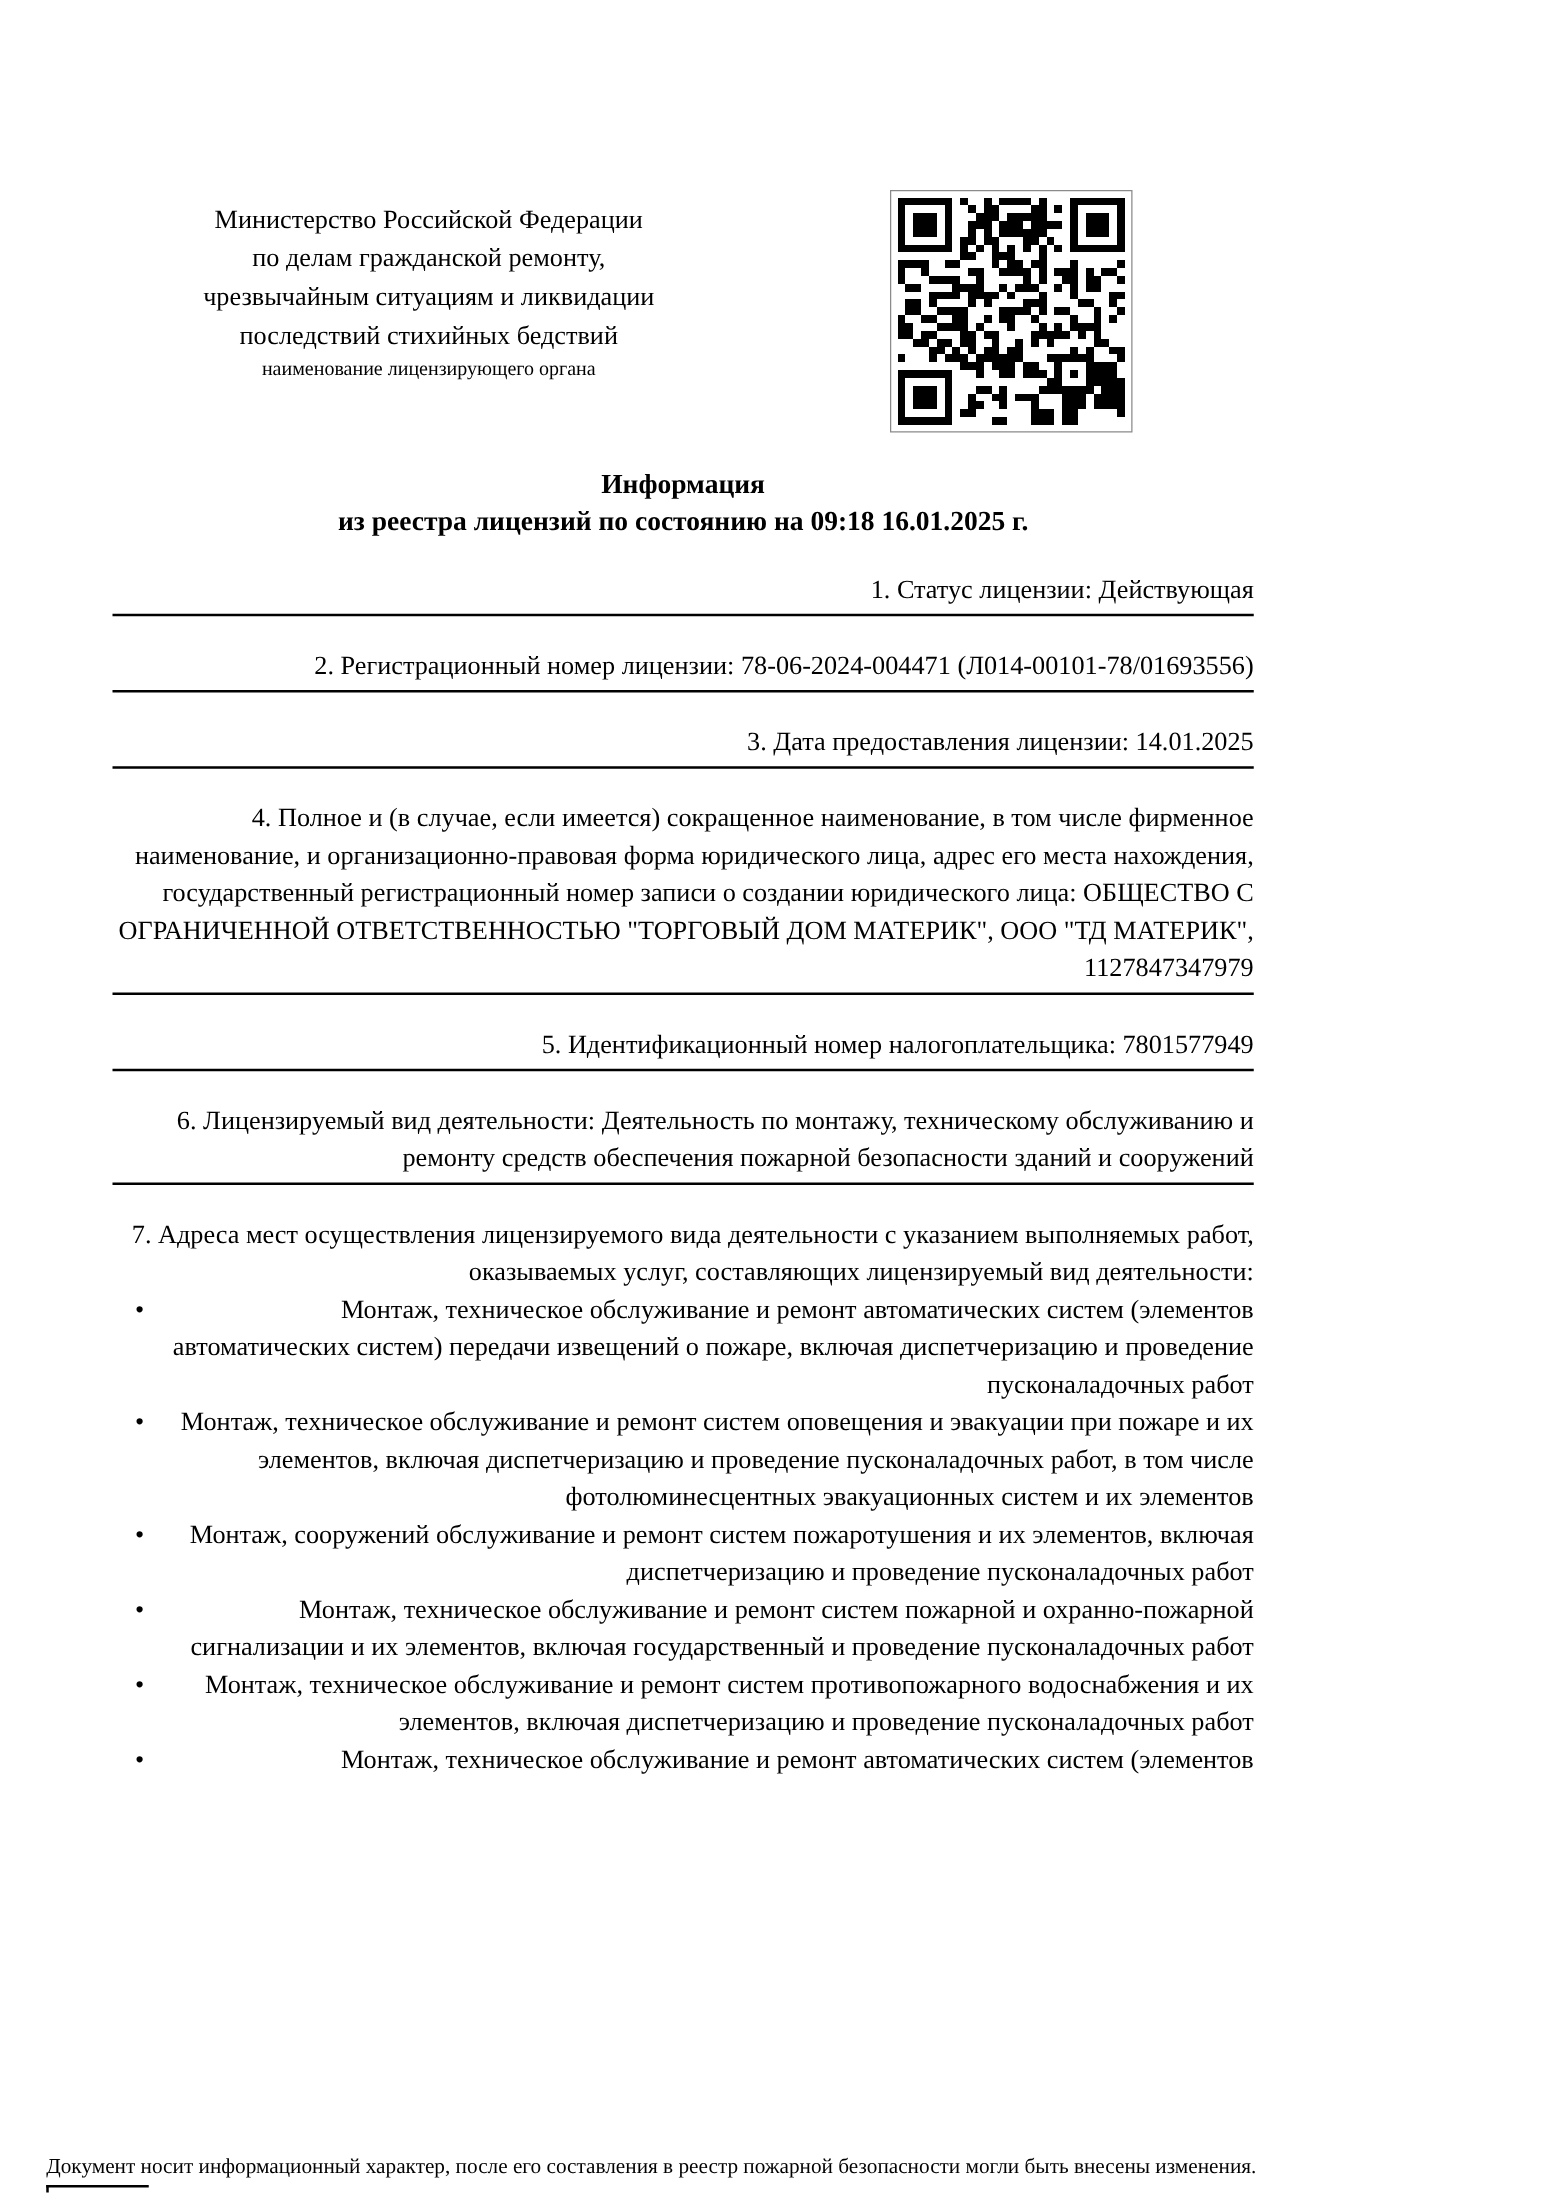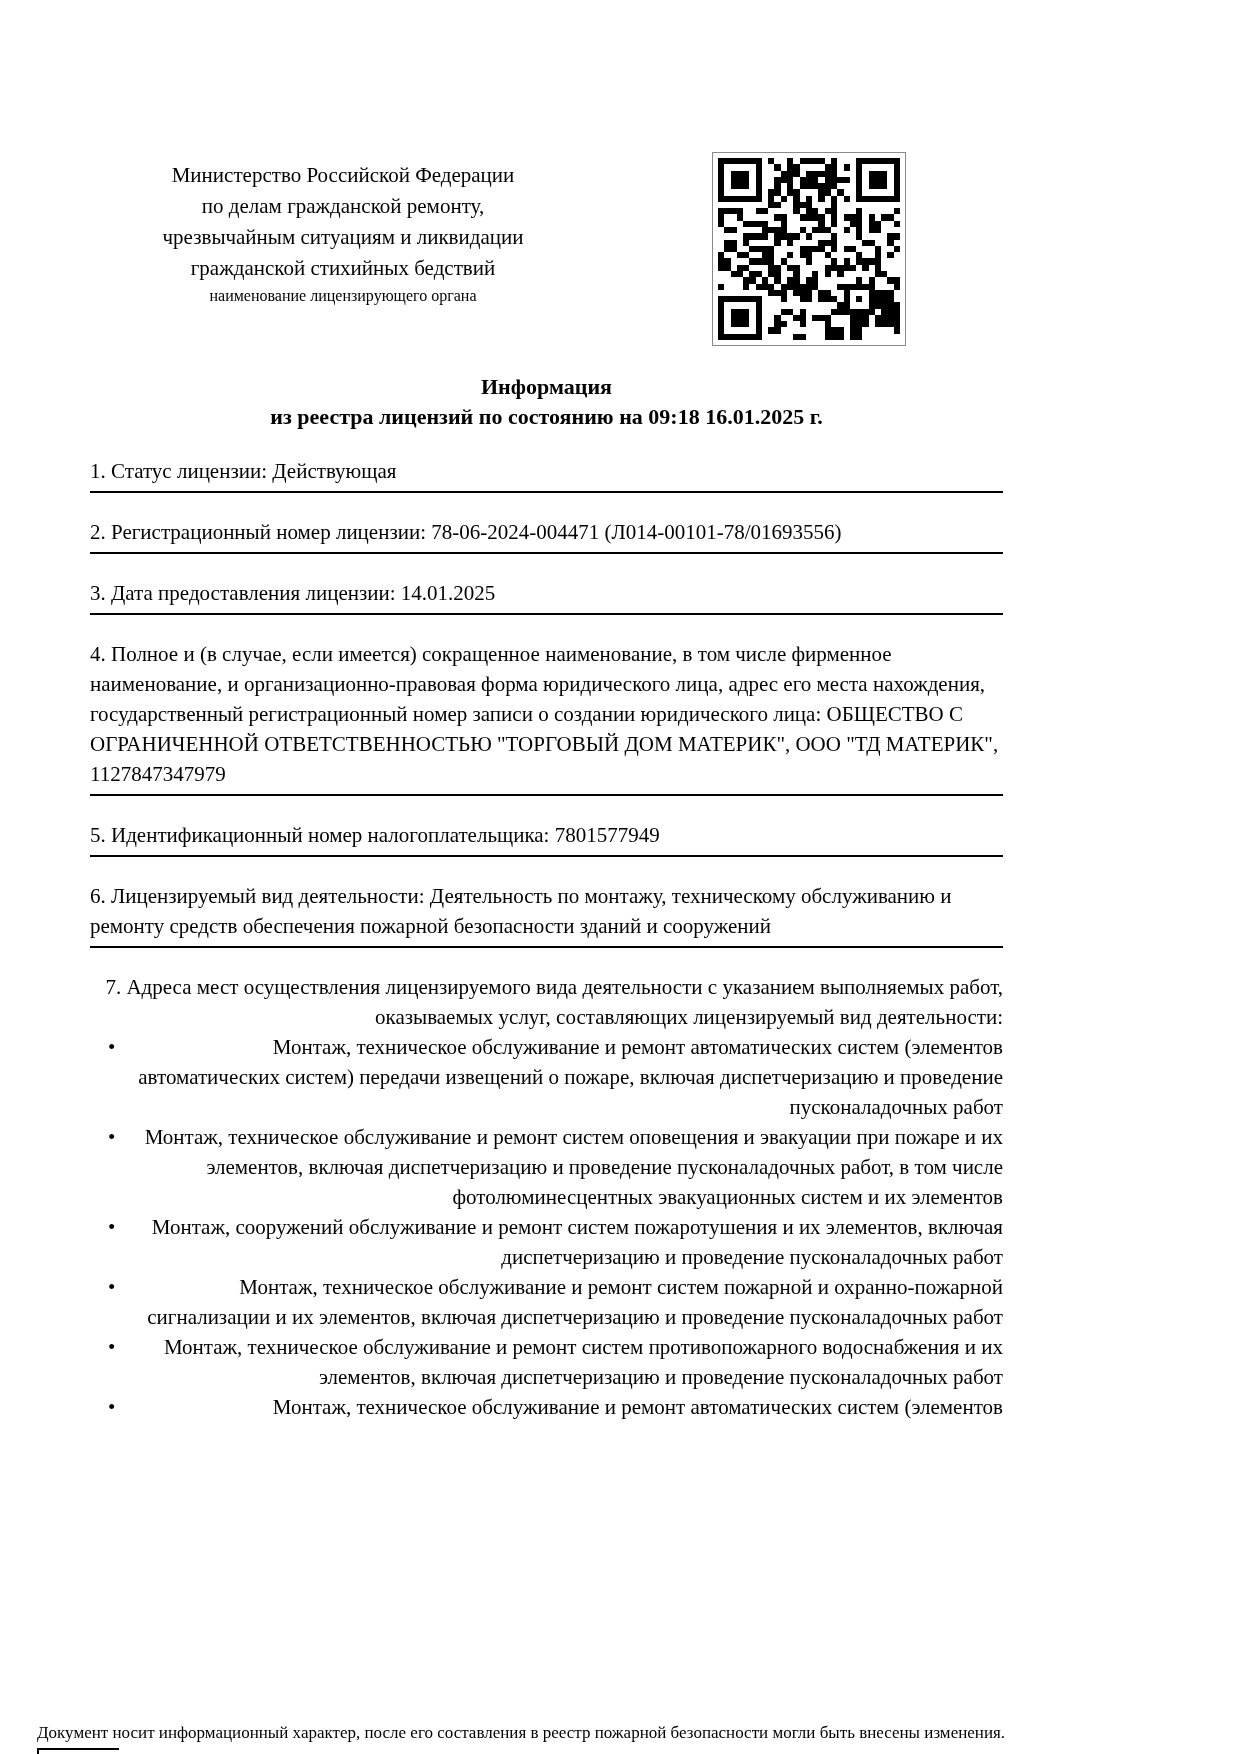--- a/index.html
+++ b/index.html
@@ -28,20 +28,21 @@
     position:absolute;left:90px;top:372px;width:913px;
     font-size:21px;line-height:30px;
   }
   .doc-title{
     font-weight:bold;text-align:center;font-size:22px;line-height:30px;
   }
   .field{
     margin-top:24px;
     border-bottom:2px solid #000;
     padding-bottom:5px;
+    text-align:right;
   }
   .section7{margin-top:24px;text-align:right;}
   .works{margin:0;padding:0;list-style:none;}
   .works li{
     position:relative;
     margin:0 0 0 37px;
   }
   .works li::before{
     content:"\2022";
     position:absolute;left:-19px;top:0;
@@ -57,21 +58,21 @@
     border-top:2px solid #000;border-left:2px solid #000;
   }
 </style>
 </head>
 <body>
 
 <div class="ministry">
   <div>Министерство Российской Федерации</div>
   <div>по делам гражданской ремонту,</div>
   <div>чрезвычайным ситуациям и ликвидации</div>
-  <div>гражданской стихийных бедствий</div>
+  <div>последствий стихийных бедствий</div>
   <div class="ministry-caption">наименование лицензирующего органа</div>
 </div>
 
 <div class="qr-box">
   <svg viewBox="0 0 29 29" shape-rendering="crispEdges" aria-hidden="true">
       <path d="M0 0h1v1h-1zM1 0h1v1h-1zM2 0h1v1h-1zM3 0h1v1h-1zM4 0h1v1h-1zM5 0h1v1h-1zM6 0h1v1h-1zM8 0h1v1h-1zM11 0h1v1h-1zM13 0h1v1h-1zM14 0h1v1h-1zM15 0h1v1h-1zM16 0h1v1h-1zM18 0h1v1h-1zM22 0h1v1h-1zM23 0h1v1h-1zM24 0h1v1h-1zM25 0h1v1h-1zM26 0h1v1h-1zM27 0h1v1h-1zM28 0h1v1h-1zM0 1h1v1h-1zM6 1h1v1h-1zM9 1h1v1h-1zM11 1h1v1h-1zM12 1h1v1h-1zM17 1h1v1h-1zM18 1h1v1h-1zM20 1h1v1h-1zM22 1h1v1h-1zM28 1h1v1h-1zM0 2h1v1h-1zM2 2h1v1h-1zM3 2h1v1h-1zM4 2h1v1h-1zM6 2h1v1h-1zM10 2h1v1h-1zM11 2h1v1h-1zM12 2h1v1h-1zM14 2h1v1h-1zM15 2h1v1h-1zM16 2h1v1h-1zM17 2h1v1h-1zM18 2h1v1h-1zM22 2h1v1h-1zM24 2h1v1h-1zM25 2h1v1h-1zM26 2h1v1h-1zM28 2h1v1h-1zM0 3h1v1h-1zM2 3h1v1h-1zM3 3h1v1h-1zM4 3h1v1h-1zM6 3h1v1h-1zM9 3h1v1h-1zM10 3h1v1h-1zM11 3h1v1h-1zM13 3h1v1h-1zM14 3h1v1h-1zM15 3h1v1h-1zM17 3h1v1h-1zM18 3h1v1h-1zM19 3h1v1h-1zM20 3h1v1h-1zM22 3h1v1h-1zM24 3h1v1h-1zM25 3h1v1h-1zM26 3h1v1h-1zM28 3h1v1h-1zM0 4h1v1h-1zM2 4h1v1h-1zM3 4h1v1h-1zM4 4h1v1h-1zM6 4h1v1h-1zM9 4h1v1h-1zM11 4h1v1h-1zM13 4h1v1h-1zM14 4h1v1h-1zM15 4h1v1h-1zM16 4h1v1h-1zM17 4h1v1h-1zM18 4h1v1h-1zM22 4h1v1h-1zM24 4h1v1h-1zM25 4h1v1h-1zM26 4h1v1h-1zM28 4h1v1h-1zM0 5h1v1h-1zM6 5h1v1h-1zM8 5h1v1h-1zM9 5h1v1h-1zM11 5h1v1h-1zM12 5h1v1h-1zM16 5h1v1h-1zM17 5h1v1h-1zM19 5h1v1h-1zM22 5h1v1h-1zM28 5h1v1h-1zM0 6h1v1h-1zM1 6h1v1h-1zM2 6h1v1h-1zM3 6h1v1h-1zM4 6h1v1h-1zM5 6h1v1h-1zM6 6h1v1h-1zM8 6h1v1h-1zM10 6h1v1h-1zM12 6h1v1h-1zM14 6h1v1h-1zM16 6h1v1h-1zM18 6h1v1h-1zM20 6h1v1h-1zM22 6h1v1h-1zM23 6h1v1h-1zM24 6h1v1h-1zM25 6h1v1h-1zM26 6h1v1h-1zM27 6h1v1h-1zM28 6h1v1h-1zM8 7h1v1h-1zM9 7h1v1h-1zM12 7h1v1h-1zM13 7h1v1h-1zM14 7h1v1h-1zM18 7h1v1h-1zM0 8h1v1h-1zM1 8h1v1h-1zM2 8h1v1h-1zM3 8h1v1h-1zM6 8h1v1h-1zM7 8h1v1h-1zM12 8h1v1h-1zM14 8h1v1h-1zM15 8h1v1h-1zM17 8h1v1h-1zM18 8h1v1h-1zM22 8h1v1h-1zM28 8h1v1h-1zM0 9h1v1h-1zM3 9h1v1h-1zM9 9h1v1h-1zM10 9h1v1h-1zM13 9h1v1h-1zM14 9h1v1h-1zM15 9h1v1h-1zM16 9h1v1h-1zM18 9h1v1h-1zM20 9h1v1h-1zM21 9h1v1h-1zM22 9h1v1h-1zM24 9h1v1h-1zM26 9h1v1h-1zM27 9h1v1h-1zM0 10h1v1h-1zM4 10h1v1h-1zM5 10h1v1h-1zM6 10h1v1h-1zM7 10h1v1h-1zM10 10h1v1h-1zM16 10h1v1h-1zM18 10h1v1h-1zM21 10h1v1h-1zM22 10h1v1h-1zM24 10h1v1h-1zM25 10h1v1h-1zM28 10h1v1h-1zM1 11h1v1h-1zM2 11h1v1h-1zM7 11h1v1h-1zM8 11h1v1h-1zM9 11h1v1h-1zM10 11h1v1h-1zM13 11h1v1h-1zM15 11h1v1h-1zM16 11h1v1h-1zM17 11h1v1h-1zM20 11h1v1h-1zM22 11h1v1h-1zM24 11h1v1h-1zM25 11h1v1h-1zM4 12h1v1h-1zM5 12h1v1h-1zM6 12h1v1h-1zM7 12h1v1h-1zM9 12h1v1h-1zM10 12h1v1h-1zM11 12h1v1h-1zM12 12h1v1h-1zM14 12h1v1h-1zM18 12h1v1h-1zM22 12h1v1h-1zM27 12h1v1h-1zM28 12h1v1h-1zM1 13h1v1h-1zM2 13h1v1h-1zM4 13h1v1h-1zM9 13h1v1h-1zM11 13h1v1h-1zM16 13h1v1h-1zM17 13h1v1h-1zM18 13h1v1h-1zM23 13h1v1h-1zM24 13h1v1h-1zM27 13h1v1h-1zM1 14h1v1h-1zM2 14h1v1h-1zM5 14h1v1h-1zM6 14h1v1h-1zM7 14h1v1h-1zM8 14h1v1h-1zM13 14h1v1h-1zM14 14h1v1h-1zM15 14h1v1h-1zM16 14h1v1h-1zM18 14h1v1h-1zM20 14h1v1h-1zM21 14h1v1h-1zM25 14h1v1h-1zM28 14h1v1h-1zM0 15h1v1h-1zM3 15h1v1h-1zM4 15h1v1h-1zM7 15h1v1h-1zM8 15h1v1h-1zM11 15h1v1h-1zM13 15h1v1h-1zM14 15h1v1h-1zM17 15h1v1h-1zM22 15h1v1h-1zM25 15h1v1h-1zM27 15h1v1h-1zM0 16h1v1h-1zM1 16h1v1h-1zM5 16h1v1h-1zM6 16h1v1h-1zM7 16h1v1h-1zM8 16h1v1h-1zM10 16h1v1h-1zM14 16h1v1h-1zM18 16h1v1h-1zM20 16h1v1h-1zM22 16h1v1h-1zM23 16h1v1h-1zM24 16h1v1h-1zM25 16h1v1h-1zM0 17h1v1h-1zM1 17h1v1h-1zM3 17h1v1h-1zM4 17h1v1h-1zM8 17h1v1h-1zM9 17h1v1h-1zM11 17h1v1h-1zM12 17h1v1h-1zM17 17h1v1h-1zM18 17h1v1h-1zM19 17h1v1h-1zM20 17h1v1h-1zM21 17h1v1h-1zM23 17h1v1h-1zM25 17h1v1h-1zM2 18h1v1h-1zM3 18h1v1h-1zM5 18h1v1h-1zM6 18h1v1h-1zM8 18h1v1h-1zM9 18h1v1h-1zM12 18h1v1h-1zM15 18h1v1h-1zM17 18h1v1h-1zM19 18h1v1h-1zM25 18h1v1h-1zM26 18h1v1h-1zM4 19h1v1h-1zM5 19h1v1h-1zM7 19h1v1h-1zM9 19h1v1h-1zM11 19h1v1h-1zM12 19h1v1h-1zM14 19h1v1h-1zM15 19h1v1h-1zM22 19h1v1h-1zM24 19h1v1h-1zM27 19h1v1h-1zM28 19h1v1h-1zM0 20h1v1h-1zM4 20h1v1h-1zM6 20h1v1h-1zM7 20h1v1h-1zM8 20h1v1h-1zM10 20h1v1h-1zM11 20h1v1h-1zM12 20h1v1h-1zM13 20h1v1h-1zM14 20h1v1h-1zM15 20h1v1h-1zM19 20h1v1h-1zM20 20h1v1h-1zM21 20h1v1h-1zM22 20h1v1h-1zM23 20h1v1h-1zM24 20h1v1h-1zM28 20h1v1h-1zM8 21h1v1h-1zM9 21h1v1h-1zM10 21h1v1h-1zM12 21h1v1h-1zM13 21h1v1h-1zM14 21h1v1h-1zM16 21h1v1h-1zM17 21h1v1h-1zM20 21h1v1h-1zM24 21h1v1h-1zM25 21h1v1h-1zM26 21h1v1h-1zM27 21h1v1h-1zM0 22h1v1h-1zM1 22h1v1h-1zM2 22h1v1h-1zM3 22h1v1h-1zM4 22h1v1h-1zM5 22h1v1h-1zM6 22h1v1h-1zM10 22h1v1h-1zM13 22h1v1h-1zM14 22h1v1h-1zM16 22h1v1h-1zM17 22h1v1h-1zM18 22h1v1h-1zM20 22h1v1h-1zM22 22h1v1h-1zM24 22h1v1h-1zM25 22h1v1h-1zM26 22h1v1h-1zM27 22h1v1h-1zM0 23h1v1h-1zM6 23h1v1h-1zM19 23h1v1h-1zM20 23h1v1h-1zM24 23h1v1h-1zM25 23h1v1h-1zM26 23h1v1h-1zM27 23h1v1h-1zM28 23h1v1h-1zM0 24h1v1h-1zM2 24h1v1h-1zM3 24h1v1h-1zM4 24h1v1h-1zM6 24h1v1h-1zM10 24h1v1h-1zM11 24h1v1h-1zM13 24h1v1h-1zM18 24h1v1h-1zM19 24h1v1h-1zM20 24h1v1h-1zM21 24h1v1h-1zM22 24h1v1h-1zM23 24h1v1h-1zM24 24h1v1h-1zM26 24h1v1h-1zM27 24h1v1h-1zM28 24h1v1h-1zM0 25h1v1h-1zM2 25h1v1h-1zM3 25h1v1h-1zM4 25h1v1h-1zM6 25h1v1h-1zM9 25h1v1h-1zM12 25h1v1h-1zM13 25h1v1h-1zM15 25h1v1h-1zM16 25h1v1h-1zM17 25h1v1h-1zM21 25h1v1h-1zM22 25h1v1h-1zM23 25h1v1h-1zM25 25h1v1h-1zM26 25h1v1h-1zM27 25h1v1h-1zM28 25h1v1h-1zM0 26h1v1h-1zM2 26h1v1h-1zM3 26h1v1h-1zM4 26h1v1h-1zM6 26h1v1h-1zM9 26h1v1h-1zM10 26h1v1h-1zM13 26h1v1h-1zM17 26h1v1h-1zM21 26h1v1h-1zM22 26h1v1h-1zM23 26h1v1h-1zM25 26h1v1h-1zM26 26h1v1h-1zM27 26h1v1h-1zM28 26h1v1h-1zM0 27h1v1h-1zM6 27h1v1h-1zM8 27h1v1h-1zM9 27h1v1h-1zM17 27h1v1h-1zM18 27h1v1h-1zM19 27h1v1h-1zM21 27h1v1h-1zM22 27h1v1h-1zM28 27h1v1h-1zM0 28h1v1h-1zM1 28h1v1h-1zM2 28h1v1h-1zM3 28h1v1h-1zM4 28h1v1h-1zM5 28h1v1h-1zM6 28h1v1h-1zM12 28h1v1h-1zM13 28h1v1h-1zM17 28h1v1h-1zM18 28h1v1h-1zM19 28h1v1h-1zM21 28h1v1h-1zM22 28h1v1h-1z" fill="#000"></path>
     </svg>
 </div>
 
 <div class="main">
@@ -92,21 +93,21 @@
   <div class="field">5. Идентификационный номер налогоплательщика: 7801577949</div>
 
   <div class="field">6. Лицензируемый вид деятельности: Деятельность по монтажу, техническому обслуживанию и ремонту средств обеспечения пожарной безопасности зданий и сооружений</div>
 
   <div class="section7">
     <div>7. Адреса мест осуществления лицензируемого вида деятельности с указанием выполняемых работ, оказываемых услуг, составляющих лицензируемый вид деятельности:</div>
     <ul class="works">
       <li>Монтаж, техническое обслуживание и ремонт автоматических систем (элементов автоматических систем) передачи извещений о пожаре, включая диспетчеризацию и проведение пусконаладочных работ</li>
       <li>Монтаж, техническое обслуживание и ремонт систем оповещения и эвакуации при пожаре и их элементов, включая диспетчеризацию и проведение пусконаладочных работ, в том числе фотолюминесцентных эвакуационных систем и их элементов</li>
       <li>Монтаж, сооружений обслуживание и ремонт систем пожаротушения и их элементов, включая диспетчеризацию и проведение пусконаладочных работ</li>
-      <li>Монтаж, техническое обслуживание и ремонт систем пожарной и охранно-пожарной сигнализации и их элементов, включая диспетчеризацию и проведение пусконаладочных работ</li>
+      <li>Монтаж, техническое обслуживание и ремонт систем пожарной и охранно-пожарной сигнализации и их элементов, включая государственный и проведение пусконаладочных работ</li>
       <li>Монтаж, техническое обслуживание и ремонт систем противопожарного водоснабжения и их элементов, включая диспетчеризацию и проведение пусконаладочных работ</li>
       <li>Монтаж, техническое обслуживание и ремонт автоматических систем (элементов</li>
     </ul>
   </div>
 
 </div>
 
 <div class="footer-note">Документ носит информационный характер, после его составления в реестр пожарной безопасности могли быть внесены изменения.</div>
 <div class="cut-mark"></div>
 

